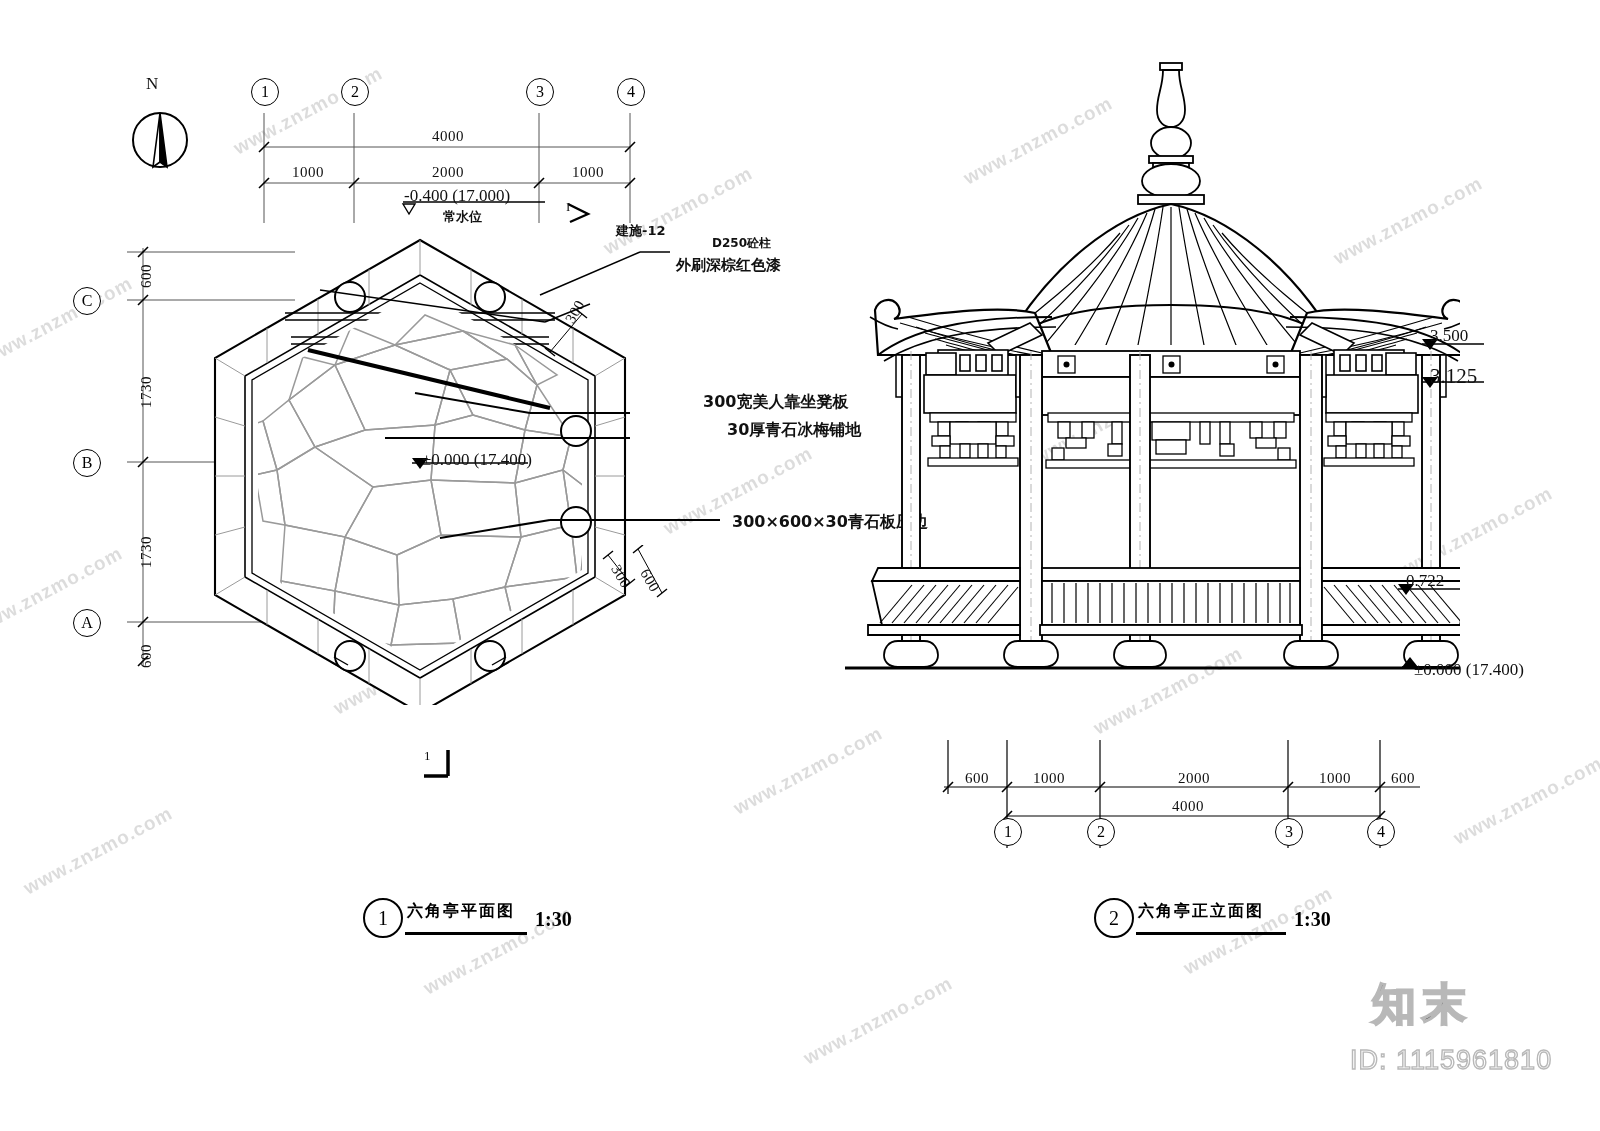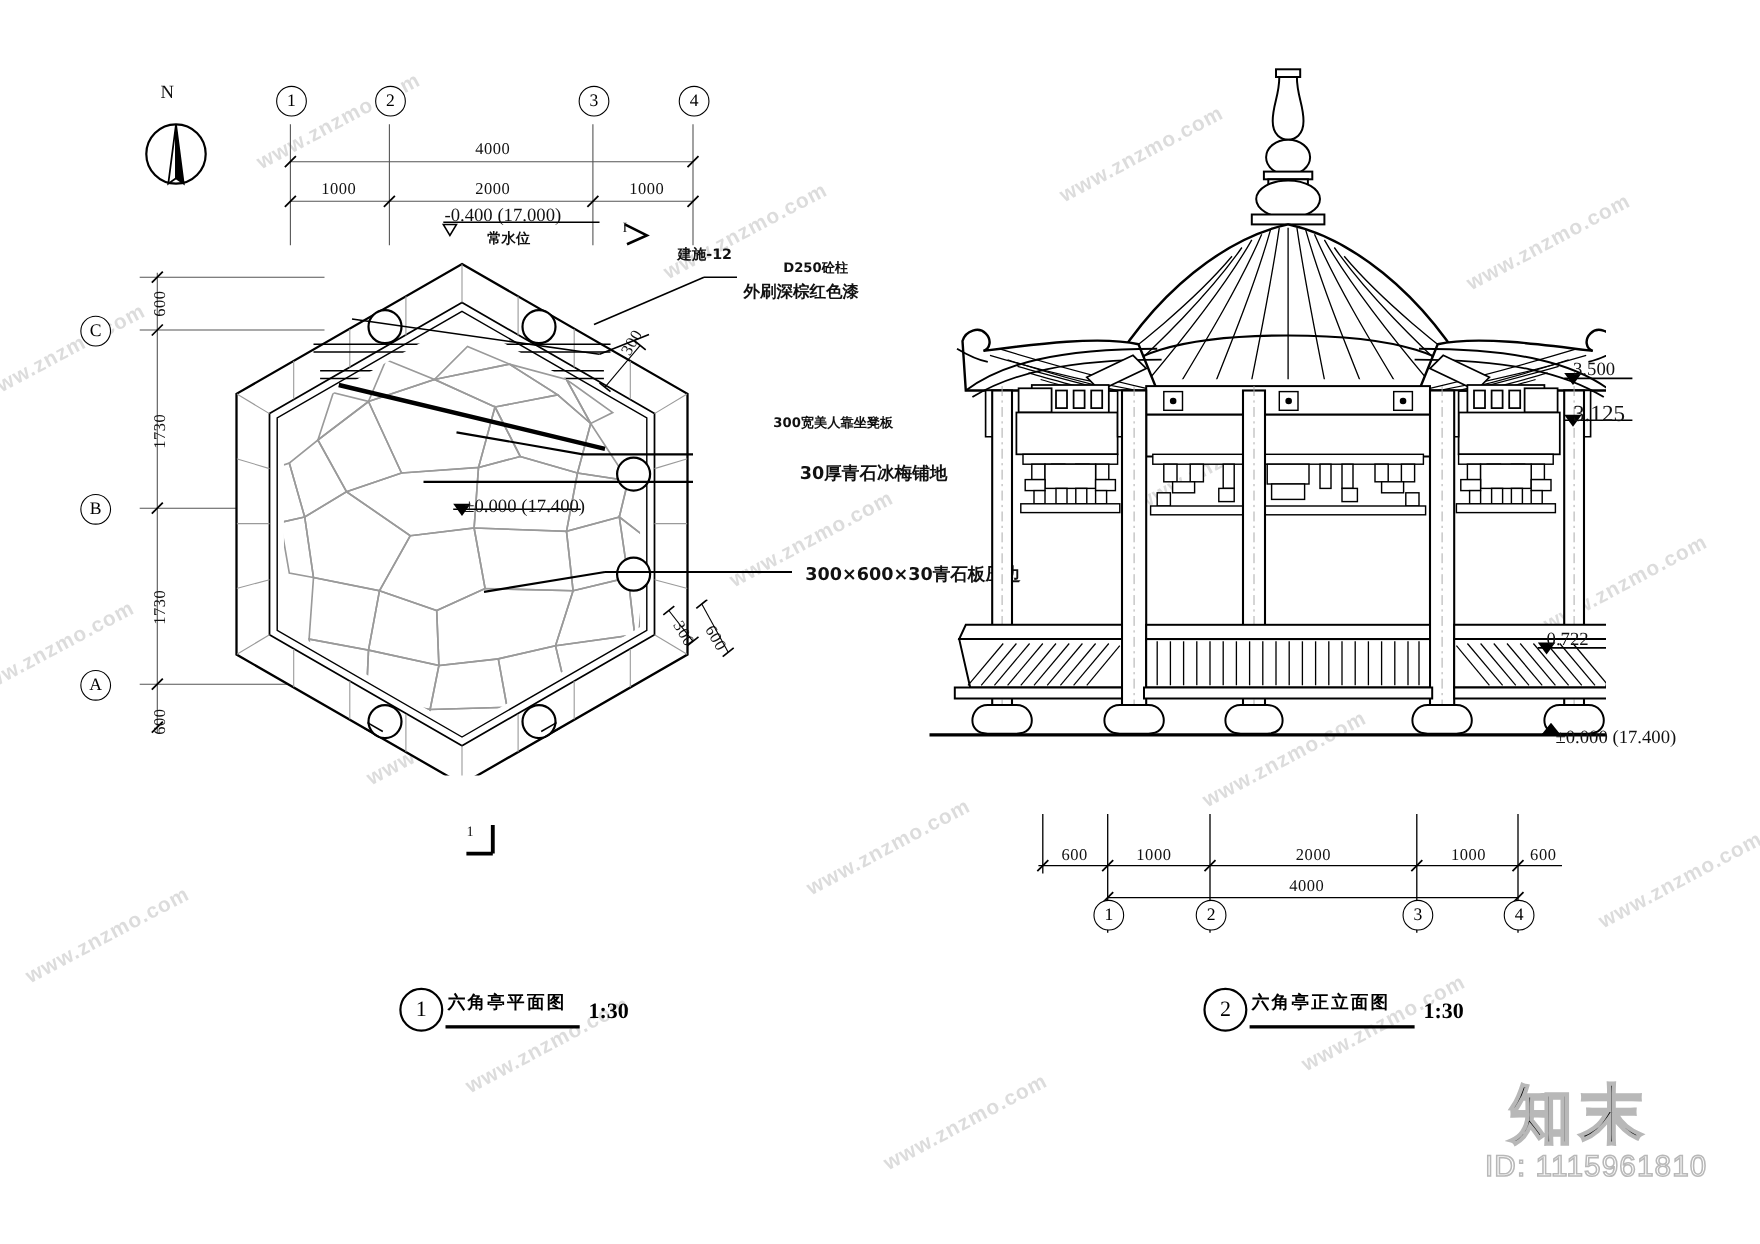--- a/index.html
+++ b/index.html
@@ -286,21 +286,21 @@
 
     <line x1="185" y1="208" x2="430" y2="208" stroke="#000" stroke-width="2"></line>
   </svg>
   <svg class="abs" style="left:430px;top:490px;" width="310" height="60">
     <line x1="10" y1="48" x2="120" y2="30" stroke="#000" stroke-width="2"></line>
     <line x1="120" y1="30" x2="290" y2="30" stroke="#000" stroke-width="2"></line>
   </svg>
 
   <div class="txt cjk" style="left:712px;top:235px;font-size:12px;">D250砼柱</div>
   <div class="txt cjk" style="left:676px;top:256px;font-size:15px;">外刷深棕红色漆</div>
-  <div class="txt cjk" style="left:703px;top:376px;font-size:12px;">300宽美人靠坐凳板</div>
+  <div class="txt cjk" style="left:703px;top:392px;font-size:16px;">300宽美人靠坐凳板</div>
   <div class="txt cjk" style="left:727px;top:420px;font-size:16px;">30厚青石冰梅铺地</div>
   <div class="txt cjk" style="left:732px;top:512px;font-size:16px;">300×600×30青石板压边</div>
 
   <div>
     <svg class="abs" style="left:418px;top:742px;" width="42" height="42">
       <line x1="6" y1="34" x2="30" y2="34" stroke="#000" stroke-width="3.5"></line>
       <line x1="30" y1="34" x2="30" y2="8" stroke="#000" stroke-width="3.5"></line>
     </svg>
     <div class="txt" style="left:424px;top:748px;font-size:13px;">1</div>
   </div>
@@ -645,19 +645,19 @@
   </div>
 
   <div class="titleblk" style="left:1094px;top:898px;width:270px;height:44px;">
     <div class="num">2</div>
     <div class="nm cjk">六角亭正立面图</div>
     <div class="ul" style="width:150px;"></div>
     <div class="sc" style="left:200px;">1:30</div>
   </div>
 
   <div class="wmlogo" style="left:1372px;top:975px;">
-    <div class="txt cjk" style="left:0;top:0;font-size:58px;color:#000000;
+    <div class="txt cjk" style="left:0;top:0;font-size:44px;color:#000000;
          -webkit-text-stroke:2px #b8b8b8;letter-spacing:6px;">知末</div>
     <div class="txt" style="left:-22px;top:70px;font-family:Liberation Sans, sans-serif;
          font-size:27px;color:#fff;-webkit-text-stroke:1.4px #b8b8b8;letter-spacing:1px;">ID: 1115961810</div>
   </div>
 
 </div>
 
 </body></html>

